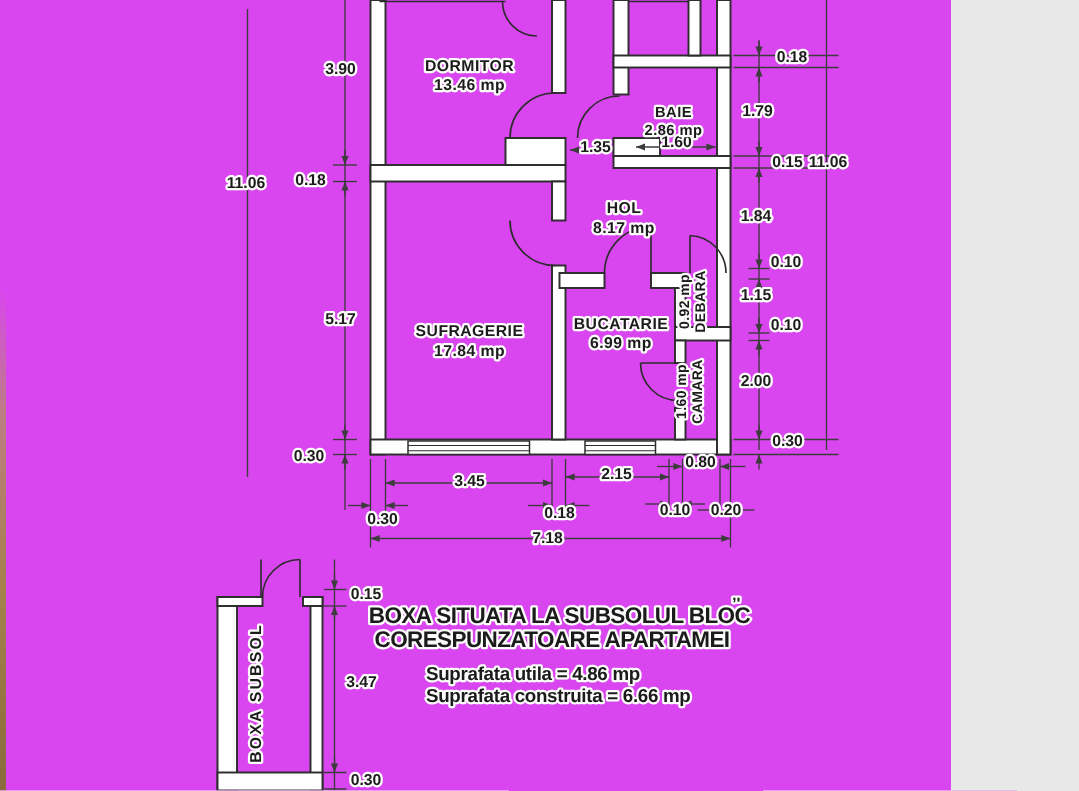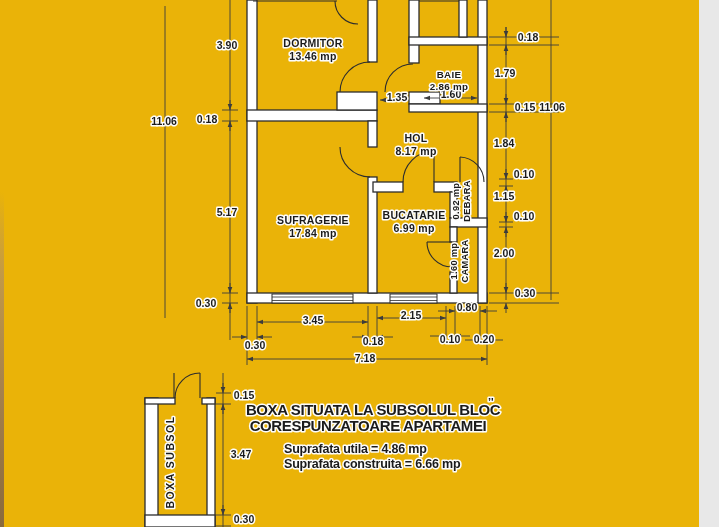--- a/index.html
+++ b/index.html
@@ -1,16 +1,16 @@
 <!DOCTYPE html>
 <html><head>
 <meta charset="utf-8">
 <style>
   html,body{margin:0;padding:0;background:#e8e8e8;}
-  .page{position:relative;width:699px;height:527px;background:#eab308;overflow:hidden;
+  .page{position:relative;width:634px;height:527px;background:#d946ef;overflow:hidden;
         font-family:"Liberation Sans",sans-serif;}
   .edge-strip{position:absolute;left:0;top:192px;width:4px;height:335px;
         background:linear-gradient(to bottom,rgba(179,144,94,0) 0%,rgba(179,144,94,.75) 25%,#a5814c 60%,#8a6a3c 100%);}
   svg{position:absolute;left:0;top:0;}
   .wall{fill:#ffffff;stroke:#2d2d2d;stroke-width:1.3;}
   .arc{fill:none;stroke:#2d2d2d;stroke-width:1.1;}
   .thin{stroke:#2d2d2d;stroke-width:1.1;}
   .dimline{stroke:#3c3c3c;stroke-width:0.9;fill:none;}
   .win{fill:#ffffff;stroke:#2d2d2d;stroke-width:1;}
   .winl{stroke:#2d2d2d;stroke-width:0.8;}

